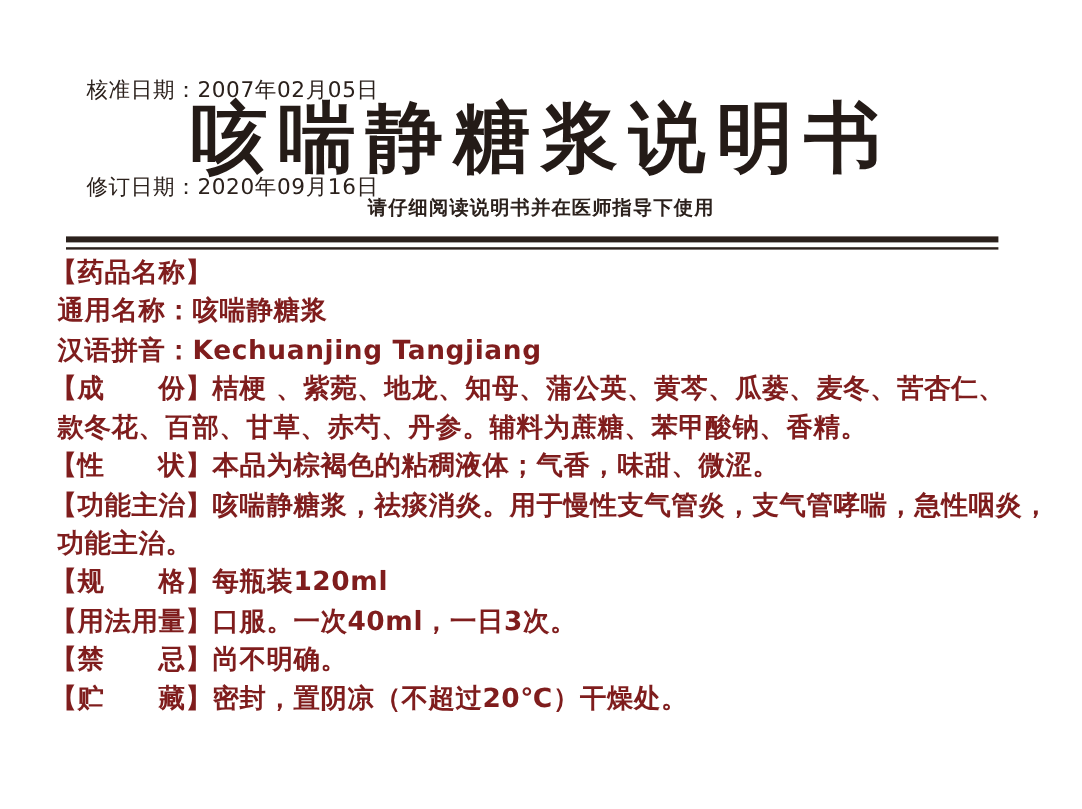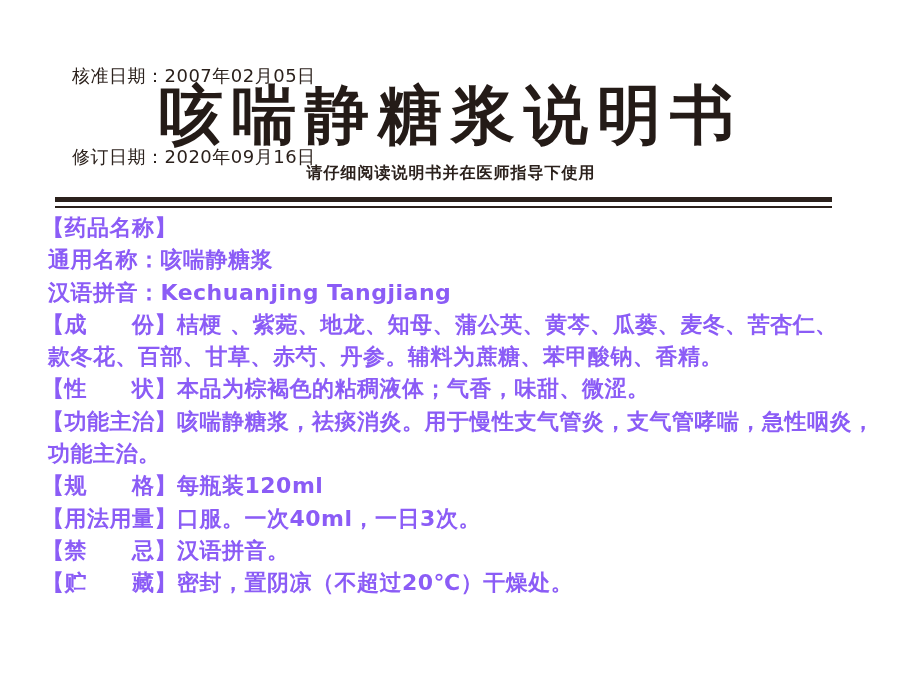--- a/index.html
+++ b/index.html
@@ -69,21 +69,21 @@
     left: 42px;
     top: 212px;
     width: 845px;
   }
   .line {
     font-size: 22px;
     font-weight: bold;
     line-height: 32.3px;
     letter-spacing: 0.5px;
     white-space: pre;
-    color: #8b5cf6;
+    color: #7f1d1d;
   }
   .line.indent { padding-left: 6px; }
 </style>
 </head>
 <body>
 
 <div class="page">
 
   <div class="dates">
     <div>核准日期：2007年02月05日</div>
@@ -104,17 +104,17 @@
     <div class="line">【药品名称】</div>
     <div class="line indent">通用名称：咳喘静糖浆</div>
     <div class="line indent">汉语拼音：Kechuanjing Tangjiang</div>
     <div class="line">【成　　份】桔梗 、紫菀、地龙、知母、蒲公英、黄芩、瓜蒌、麦冬、苦杏仁、</div>
     <div class="line indent">款冬花、百部、甘草、赤芍、丹参。辅料为蔗糖、苯甲酸钠、香精。</div>
     <div class="line">【性　　状】本品为棕褐色的粘稠液体；气香，味甜、微涩。</div>
     <div class="line">【功能主治】咳喘静糖浆，祛痰消炎。用于慢性支气管炎，支气管哮喘，急性咽炎，</div>
     <div class="line indent">功能主治。</div>
     <div class="line">【规　　格】每瓶装120ml</div>
     <div class="line">【用法用量】口服。一次40ml，一日3次。</div>
-    <div class="line">【禁　　忌】汉语拼音。</div>
+    <div class="line">【禁　　忌】尚不明确。</div>
     <div class="line">【贮　　藏】密封，置阴凉（不超过20℃）干燥处。</div>
   </div>
 
 </div>
 
 </body></html>

